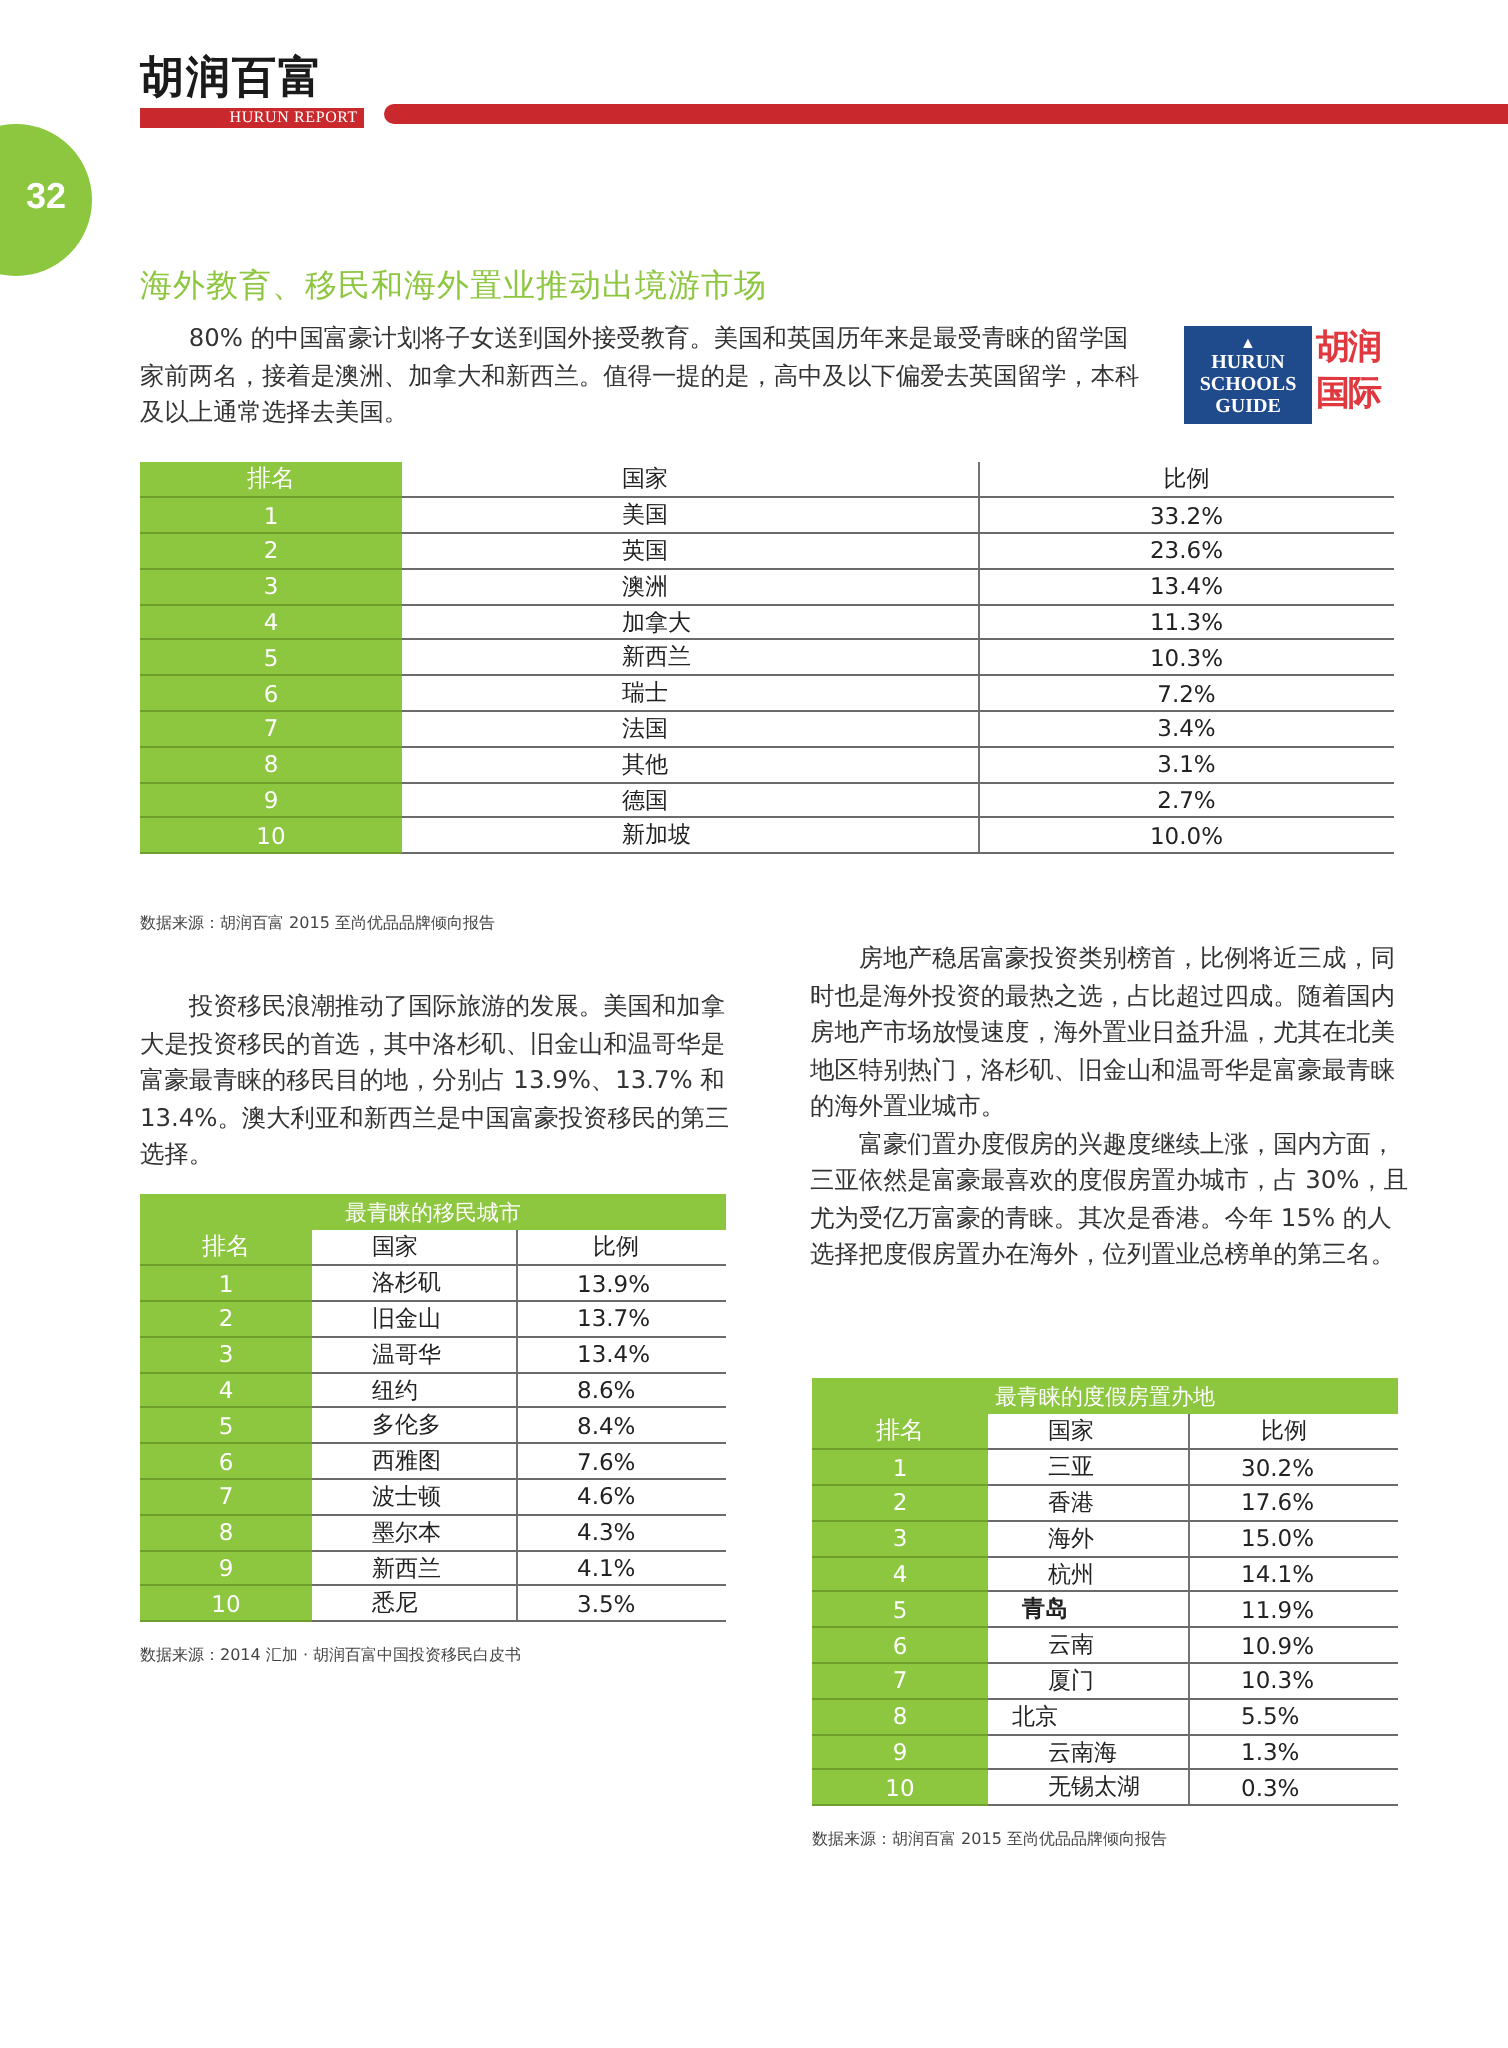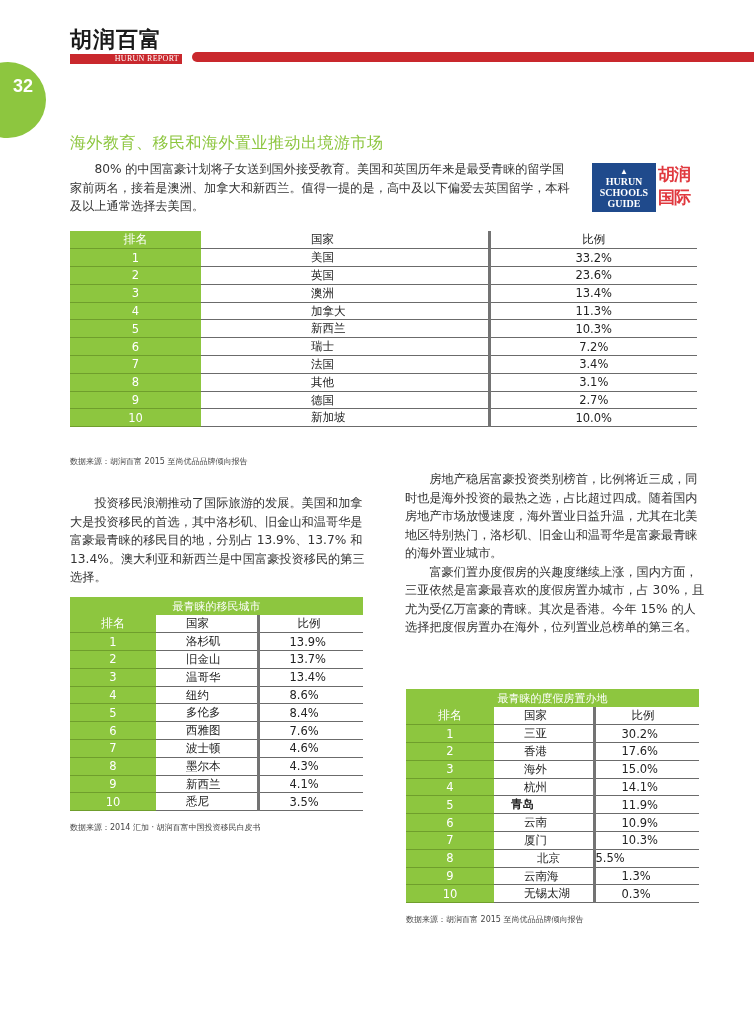--- a/index.html
+++ b/index.html
@@ -6,21 +6,21 @@
   html, body { width: 754px; height: 1024px; background: #ffffff; overflow: hidden; }
   body { position: relative; font-family: "DejaVu Sans", "Liberation Sans", sans-serif; color: #333; }
 
   
   .logo { position: absolute; left: 70px; top: 28px; width: 112px; }
   .logo-cn { font-family: "DejaVu Sans", sans-serif; font-weight: bold; font-size: 22px; letter-spacing: 1px; color: #1a1a1a; line-height: 24px; white-space: nowrap; }
   .logo-en { margin-top: 2px; height: 10px; background: #c9282d; color: #fff; font-family: "Liberation Serif", serif; font-size: 8px; line-height: 10px; text-align: right; padding-right: 3px; letter-spacing: 0.3px; }
   .header-bar { position: absolute; left: 192px; top: 52px; width: 575px; height: 10px; background: #c9282d; border-radius: 5px 0 0 5px; }
 
   .page-badge { position: absolute; left: -30px; top: 62px; width: 76px; height: 76px; border-radius: 50%; background: #8dc63f; }
-  .page-num { position: absolute; left: 8px; top: 76px; width: 30px; text-align: center; color: #fff; font-weight: bold; font-size: 18px; font-family: "Liberation Sans", sans-serif; }
+  .page-num { position: absolute; left: 8px; top: 88px; width: 30px; text-align: center; color: #fff; font-weight: bold; font-size: 18px; font-family: "Liberation Sans", sans-serif; }
 
   
   .section-title { position: absolute; left: 70px; top: 133px; font-size: 16px; color: #8dc63f; white-space: nowrap; letter-spacing: 0.5px; }
 
   .intro { position: absolute; left: 70px; top: 160px; width: 500px; font-size: 12.2px; line-height: 18.5px; color: #333; text-indent: 2em; }
 
   
   .schools { position: absolute; left: 592px; top: 163px; width: 106px; height: 49px; display: flex; }
   .schools-blue { width: 64px; height: 100%; background: #1f4a8c; color: #fff; font-family: "Liberation Serif", serif; font-weight: bold; font-size: 10px; line-height: 11px; text-align: center; padding-top: 5px; position: relative; }
   .schools-cap { display: block; font-size: 8px; line-height: 8px; }
@@ -28,21 +28,21 @@
 
   
   table { border-collapse: collapse; position: absolute; font-size: 11.5px; }
   td, th { font-weight: normal; height: 17.8px; padding: 0; }
   .t-title { background: #8dc63f; color: #fff; text-align: center; height: 18px; font-size: 11px; }
   .rank { background: #8dc63f; color: #fff; text-align: center; border-bottom: 1px solid #6f9e2c; }
   .rank-h { font-size: 12px; }
   .cell { color: #222; border-bottom: 1px solid #6b6b6b; }
   .cell-c { text-align: center; }
   .cell-l { padding-left: 32px; }
-  .sep { border-right: 3px solid #737373; }
+  .sep { border-right: 1px solid #737373; }
 
   #t1 { left: 70px; top: 231px; width: 627px; }
   #t2 { left: 70px; top: 597px; width: 293px; }
   #t3 { left: 406px; top: 689px; width: 293px; }
 
   .source { position: absolute; font-size: 8px; color: #444; white-space: nowrap; }
 
   .para { position: absolute; font-size: 12.2px; line-height: 18.5px; color: #333; }
   .para p { text-indent: 2em; }
 </style>
@@ -269,22 +269,22 @@
         <td class="cell sep" style="padding-left: 30px;">云南</td>
         <td class="cell" style="padding-left: 26px;">10.9%</td>
       </tr>
       <tr>
         <td class="rank">7</td>
         <td class="cell sep" style="padding-left: 30px;">厦门</td>
         <td class="cell" style="padding-left: 26px;">10.3%</td>
       </tr>
       <tr>
         <td class="rank">8</td>
-        <td class="cell sep" style="padding-left: 43px;">北京</td>
-        <td class="cell" style=" margin-left: 44px;">5.5%</td>
+        <td class="cell sep" style="padding-left: 12px;">北京</td>
+        <td class="cell" style="padding-left: 26px; margin-left: 44px;">5.5%</td>
       </tr>
       <tr>
         <td class="rank">9</td>
         <td class="cell sep" style="padding-left: 30px;">云南海</td>
         <td class="cell" style="padding-left: 26px;">1.3%</td>
       </tr>
       <tr>
         <td class="rank">10</td>
         <td class="cell sep" style="padding-left: 30px;">无锡太湖</td>
         <td class="cell" style="padding-left: 26px;">0.3%</td>

